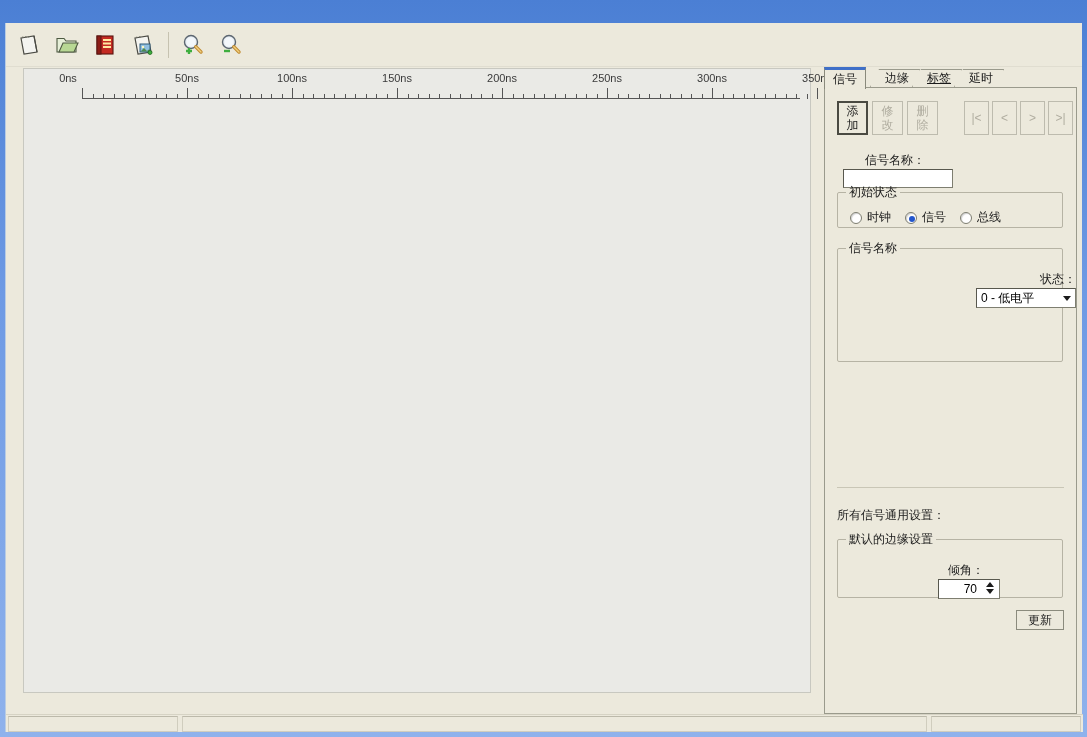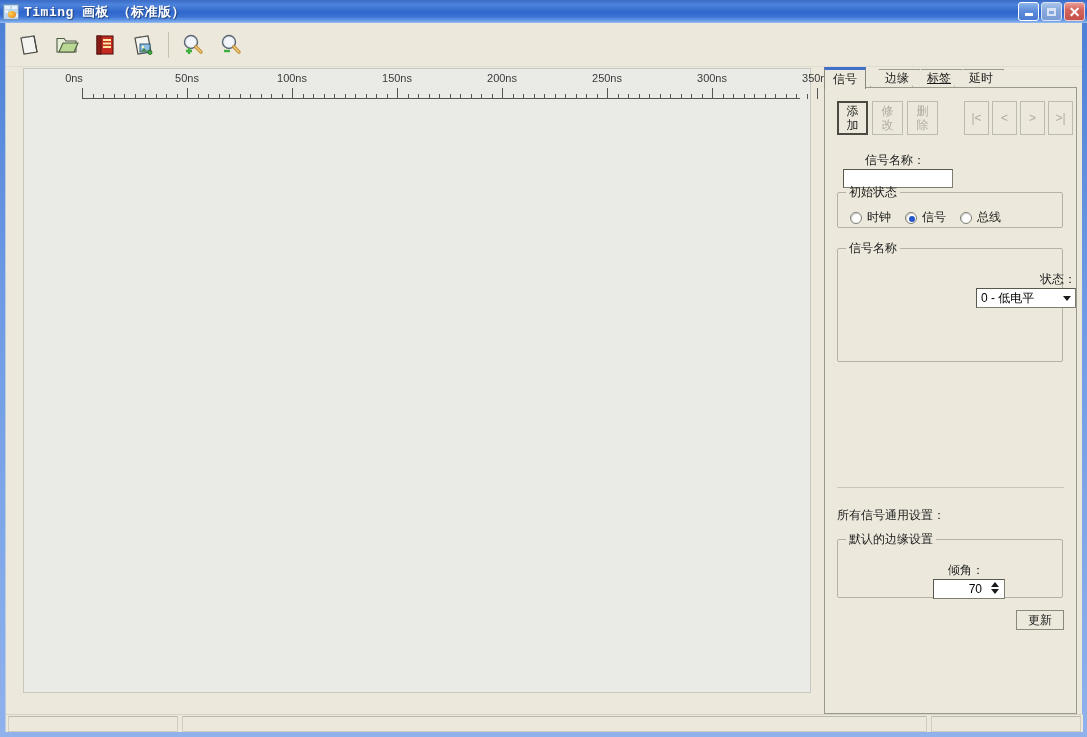--- a/index.html
+++ b/index.html
@@ -421,41 +421,20 @@
   }
   #status-cell-1 { width: 170px; }
   #status-cell-2 { flex: 1 1 auto; }
   #status-cell-3 { width: 150px; }
 </style>
 </head>
 <body>
 
 <div id="app-window">
 
-  <div id="titlebar">
-    <div id="app-icon">
-      <div class="sq" style="left:1px;top:1px;width:5px;height:3px;"></div>
-      <div class="sq" style="left:8px;top:1px;width:5px;height:3px;"></div>
-      <div class="sq" style="left:1px;top:5px;width:3px;height:3px;"></div>
-      <div class="sq" style="left:10px;top:9px;width:4px;height:3px;"></div>
-      <div class="blob"></div>
-    </div>
-    <span id="title-text">Timing 画板  （标准版）</span>
-    <div id="win-buttons">
-      <div class="win-btn min">
-        <div class="glyph-min"></div>
-      </div>
-      <div class="win-btn max">
-        <div class="glyph-max"></div>
-      </div>
-      <div class="win-btn close">
-        <span class="glyph-close">✕</span>
-      </div>
-    </div>
-  </div>
 
   <div id="client">
 
 
     <div id="toolbar">
 
       <div class="tb-btn">
         <svg width="26" height="26" viewBox="0 0 26 26">
           <path d="M5 6 L18 4 L21 20 L8 22 Z" fill="#f4f4f0" stroke="#4a4a44" stroke-width="1.2"></path>
           <path d="M6 5.5 L7.5 5.3 M9 5.2 L10.5 5 M12 4.8 L13.5 4.6" stroke="#6b6b62" stroke-width="1.4"></path>
@@ -583,21 +562,21 @@
               <div class="tick minor" style="left: 719.5px;"></div>
               <div class="tick minor" style="left: 730px;"></div>
               <div class="tick minor" style="left: 740.5px;"></div>
               <div class="tick minor" style="left: 751px;"></div>
               <div class="tick minor" style="left: 761.5px;"></div>
               <div class="tick minor" style="left: 772px;"></div>
               <div class="tick minor" style="left: 782.5px;"></div>
               <div class="tick major" style="left: 793px;"></div>
               <div class="tick minor" style="left: 803.5px;"></div>
               <div class="tick minor" style="left: 814px;"></div>
-              <div class="tick-label" style="left: 50px;">0ns</div>
+              <div class="tick-label" style="left: 44px;">0ns</div>
               <div class="tick-label" style="left: 163px;">50ns</div>
               <div class="tick-label" style="left: 268px;">100ns</div>
               <div class="tick-label" style="left: 373px;">150ns</div>
               <div class="tick-label" style="left: 478px;">200ns</div>
               <div class="tick-label" style="left: 583px;">250ns</div>
               <div class="tick-label" style="left: 688px;">300ns</div>
               <div class="tick-label" style="left: 793px;">350ns</div>
             </div>
           <div id="ruler-base"></div>
         </div>
@@ -670,21 +649,21 @@
           </fieldset>
 
           <div id="sep-line"></div>
 
           <div class="lbl" style="position:absolute; left:12px; top:419px;">所有信号通用设置：</div>
 
           <fieldset class="group" style="left:12px; top:443px; width:226px; height:67px;">
             <legend>默认的边缘设置</legend>
             <div class="field-row" style="position:relative; left:16px; top:14px;">
               <span class="lbl">倾角：</span>
-              <div class="spin" style="width:72px; margin-left:6px;">
+              <div class="spin" style="width:62px; margin-left:6px;">
                 <span>70</span>
                 <span class="ups">
                   <span class="u"></span>
                   <span class="d"></span>
                 </span>
               </div>
             </div>
           </fieldset>
 
           <button class="btn" style="position:absolute; right:12px; top:522px; width:48px;">更新</button>

